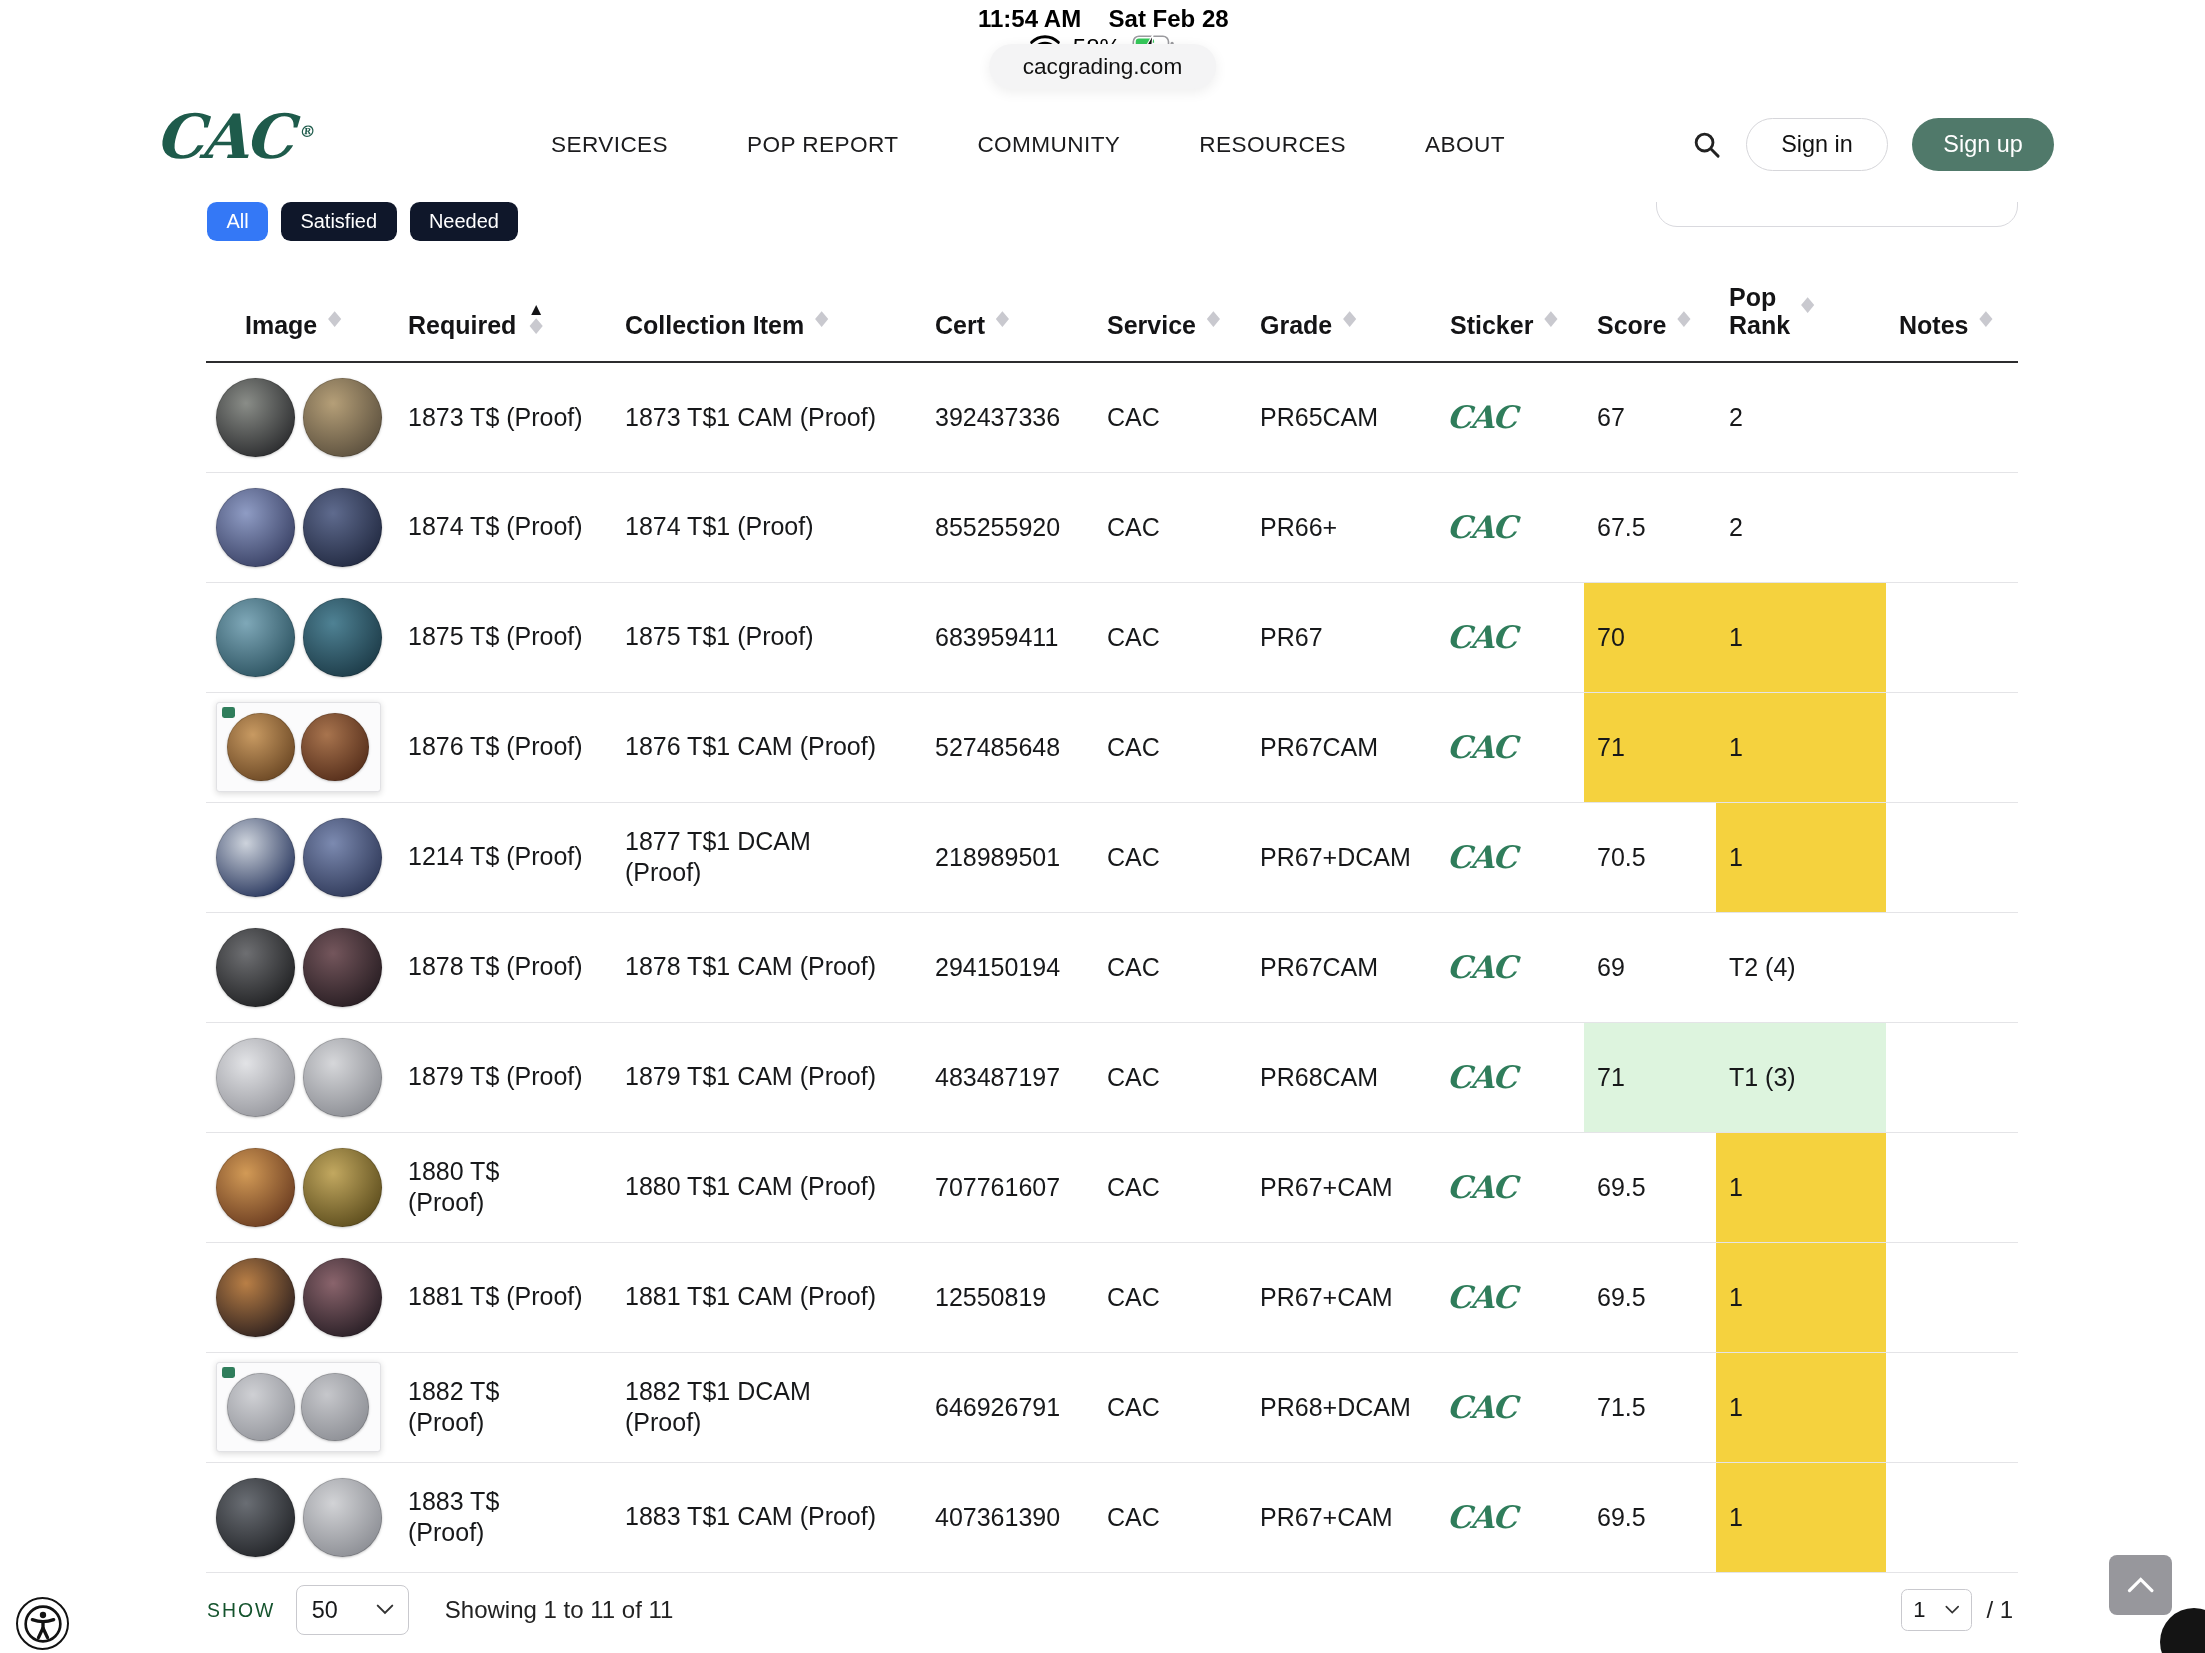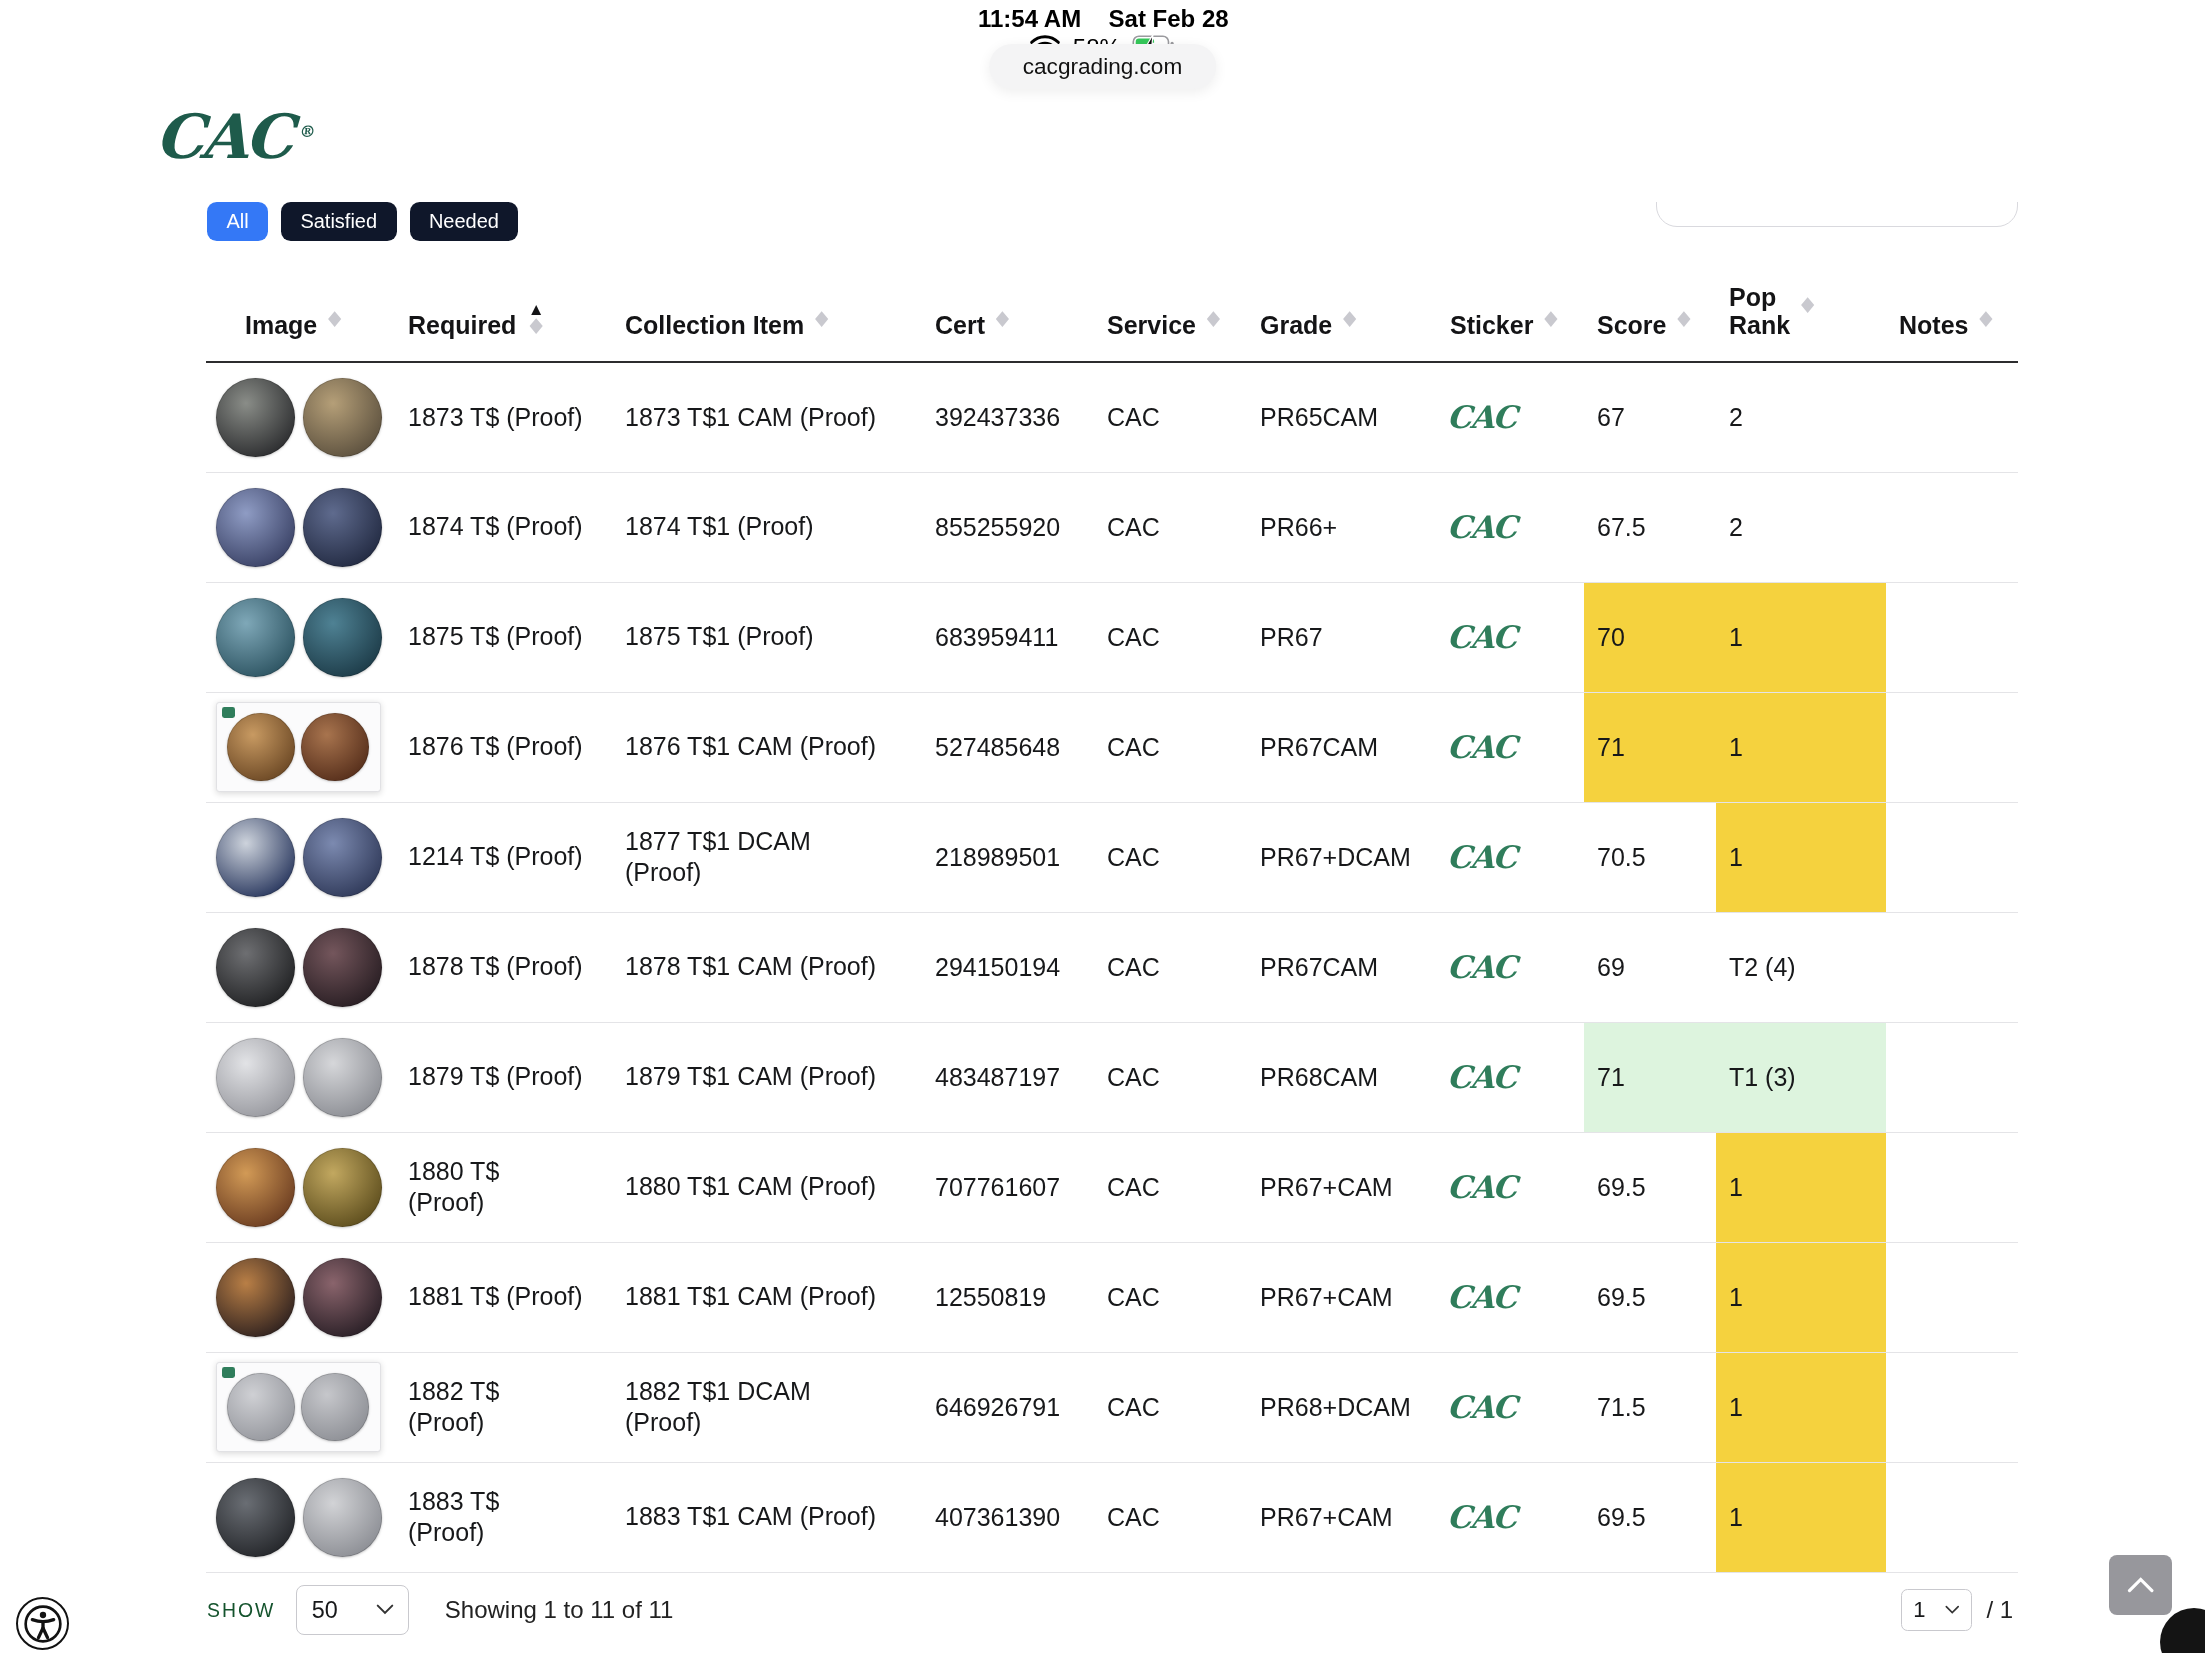--- a/index.html
+++ b/index.html
@@ -135,20 +135,37 @@
   <div class="chip active">All</div>
   <div class="chip">Satisfied</div>
   <div class="chip">Needed</div>
 </div>
 <div class="clipped-search"></div>
 
 <div class="site-header">
   <div class="logo">
     <span>CAC</span><sup>®</sup>
   </div>
+  <div class="main-nav">
+    <span class="nav-item">SERVICES</span>
+    <span class="nav-item">POP REPORT</span>
+    <span class="nav-item">COMMUNITY</span>
+    <span class="nav-item">RESOURCES</span>
+    <span class="nav-item">ABOUT</span>
+  </div>
+  <div class="header-right">
+    <span style="display:flex;">
+      <svg width="31" height="31" viewBox="0 0 24 24" fill="none" stroke="#222" stroke-width="2.2" stroke-linecap="round">
+        <circle cx="10.5" cy="10.5" r="6.5"></circle>
+        <line x1="15.5" y1="15.5" x2="21" y2="21"></line>
+      </svg>
+    </span>
+    <div class="btn btn-signin">Sign in</div>
+    <div class="btn btn-signup">Sign up</div>
+  </div>
 </div>
 
 <div class="table-wrap">
   <table>
     <colgroup>
       <col style="width:189px">
         <col style="width:217px">
         <col style="width:310px">
       <col style="width:172px">
         <col style="width:153px">

